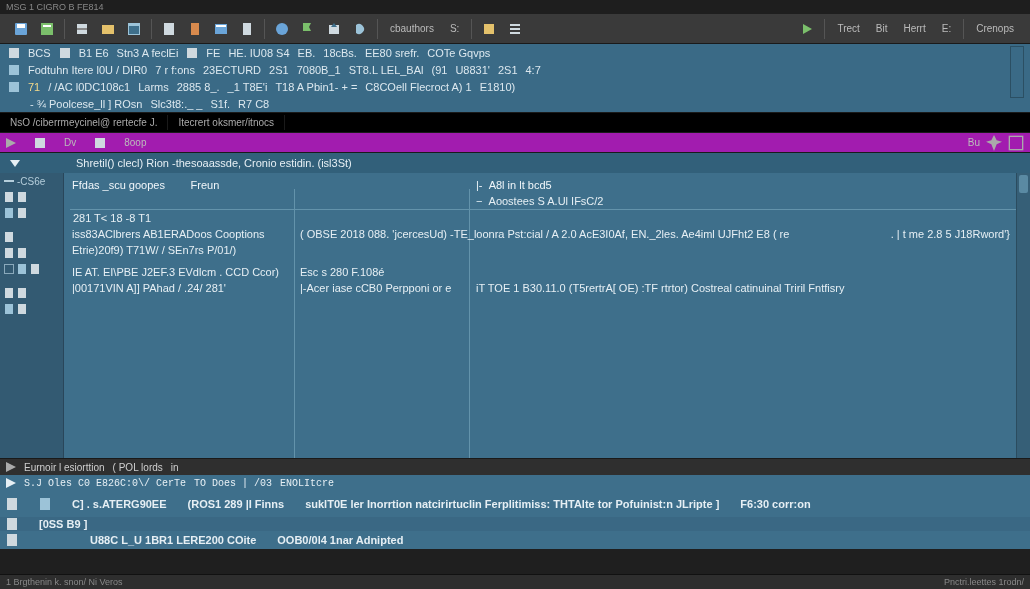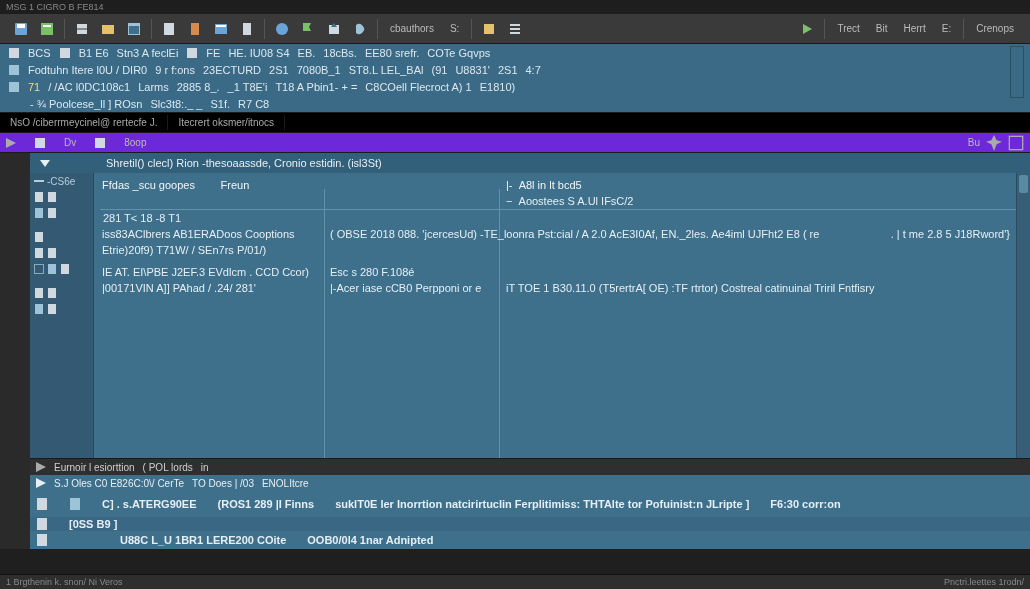--- a/index.html
+++ b/index.html
@@ -86,40 +86,39 @@
   }
   .tab-strip .tab {
     padding: 2px 10px;
     cursor: pointer;
     border-right: 1px solid #1a1a1a;
   }
 
   
   .panel2-hdr {
     height: 20px;
-    background: #6d28d9;
+    background: #a21caf;
     border-bottom: 1px solid #1a1a1a;
     display: flex; align-items: center;
     padding: 0 6px;
     font-size: 10px;
     color: #bbb;
     gap: 19px;
   }
   .panel2-hdr .twirl { width: 10px; height: 10px; }
   .panel2-hdr .right { margin-left: auto; display:flex; gap:6px; align-items:center; }
   .right .ico-btn { width:16px; height:16px; display:flex;align-items:center;justify-content:center; cursor:pointer; }
 
   
   .editor {
     background: #3e6f8b;
     position: relative;
     height: 396px;
     display: flex;
     flex-direction: column;
-    margin-left: 30px;
   }
   .ed-title {
     height: 20px;
     background: #32607a;
     display: flex; align-items: center;
     padding: 0 10px;
     gap: 8px;
     font-size: 11px;
     color: #e6eff4;
   }
@@ -190,20 +189,21 @@
     gap:8px;
   }
   .con-sub {
     height:16px;
     background:#3e6f8b;
     color:#e6eff4;
     display:flex;align-items:center;
     padding:0 6px;
     font-size:10px;
     gap:8px;
+    font-family:Liberation Mono, monospace;
   }
   .con-body {
     background:#3e6f8b;
     color:#e6eff4;
     font-size:11px;
   }
   .con-row {
     display:flex;align-items:center;
     height:26px;
     padding:0 6px;
@@ -388,21 +388,21 @@
     <span>EB.</span>
     <span>18cBs.</span>
     <span>EE80 srefr.</span>
     <span>COTe Gqvps</span>
   </div>
   <div class="ribbon-row">
     <svg class="mini-ico" viewBox="0 0 12 12">
         <rect class="i-sq" x="1" y="1" width="10" height="10"></rect>
       </svg>
     <span>Fodtuhn Itere l0U / DIR0</span>
-    <span>9 r f:ons</span>
+    <span>7 r f:ons</span>
     <span>23ECTURD</span>
     <span>2S1</span>
     <span>7080B_1</span>
     <span>ST8.L LEL_BAl</span>
     <span>(91</span>
     <span>U8831'</span>
     <span>2S1</span>
     <span>4:7</span>
   </div>
   <div class="ribbon-row">

